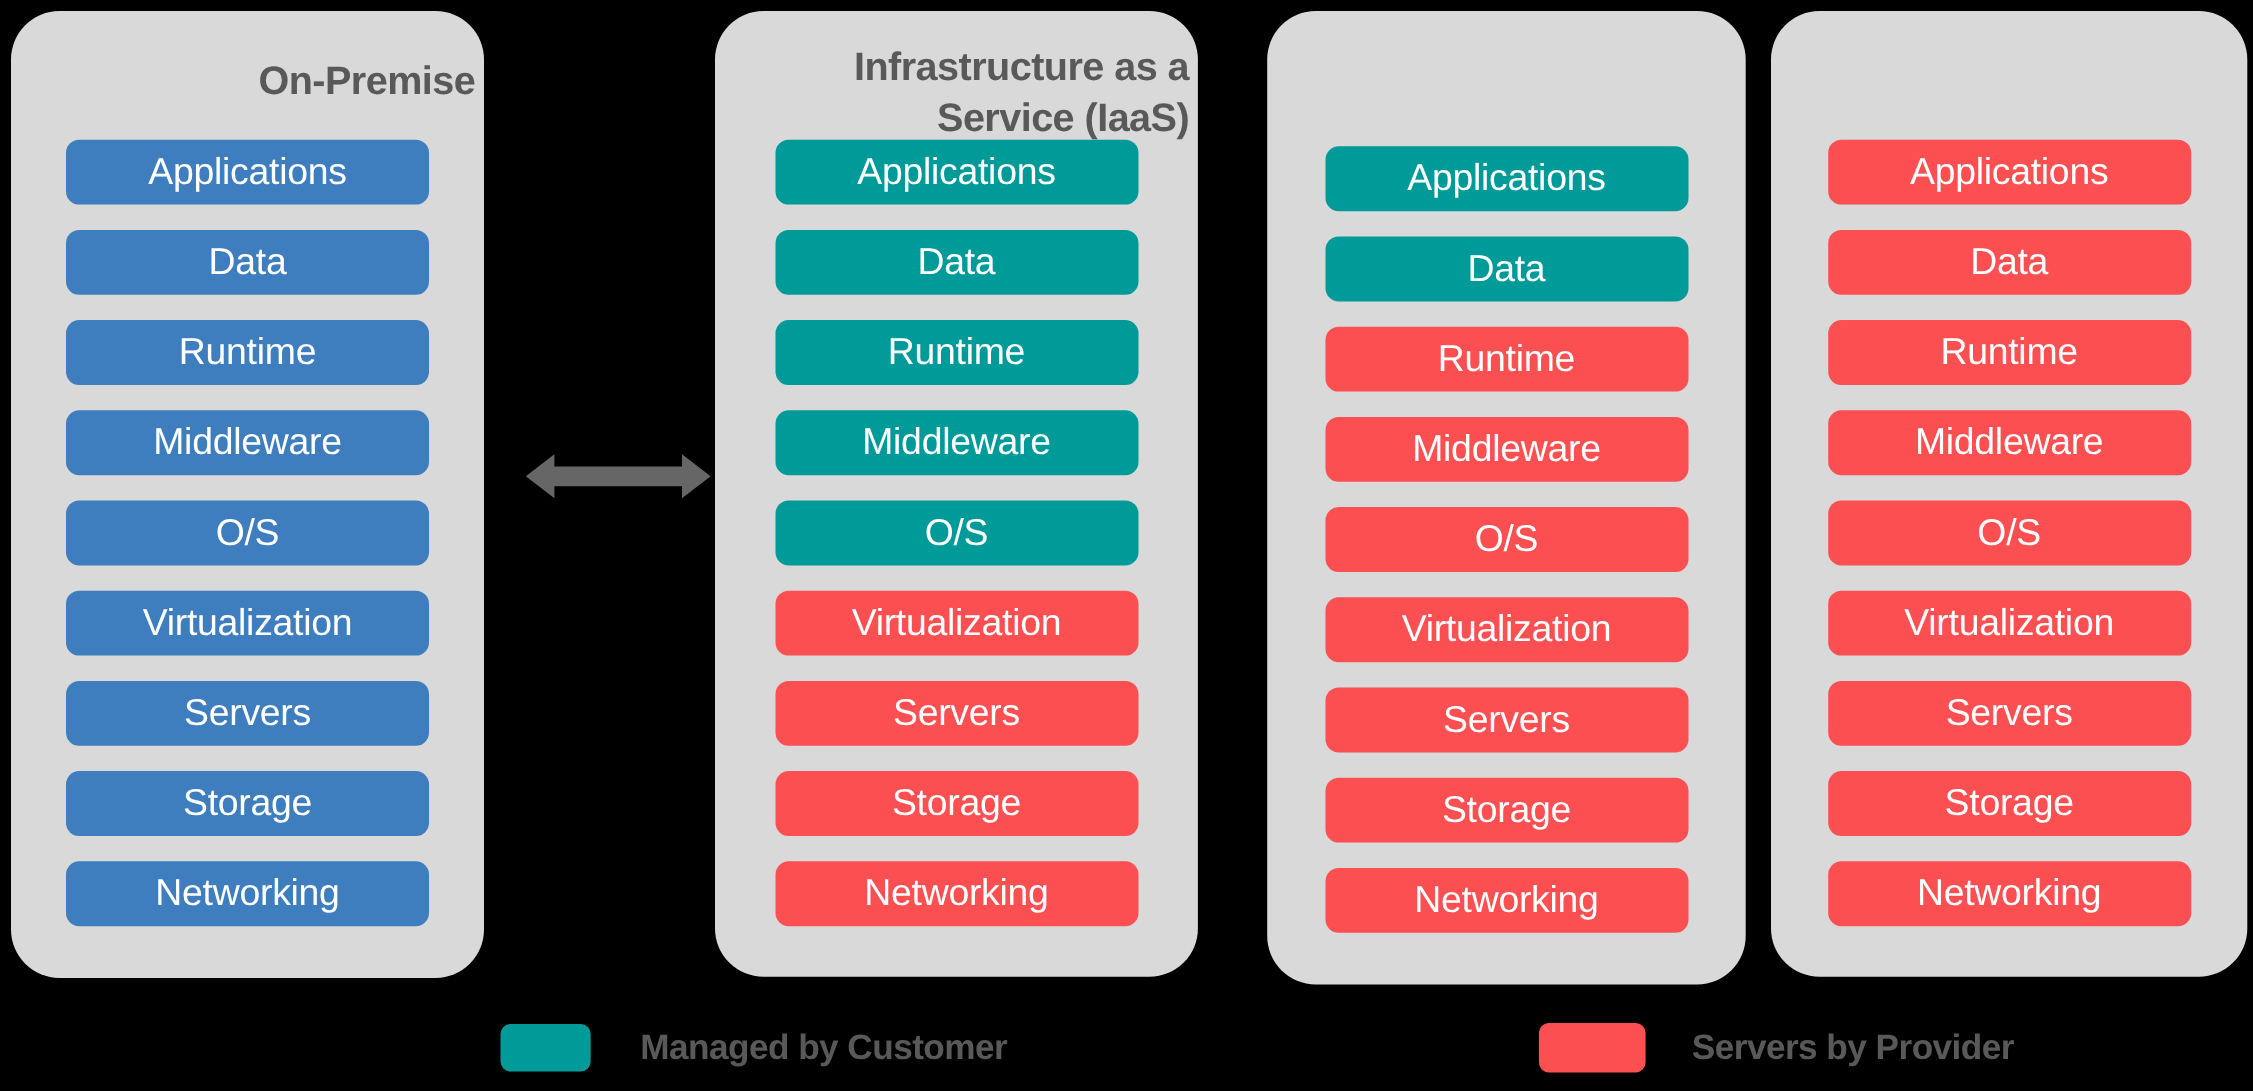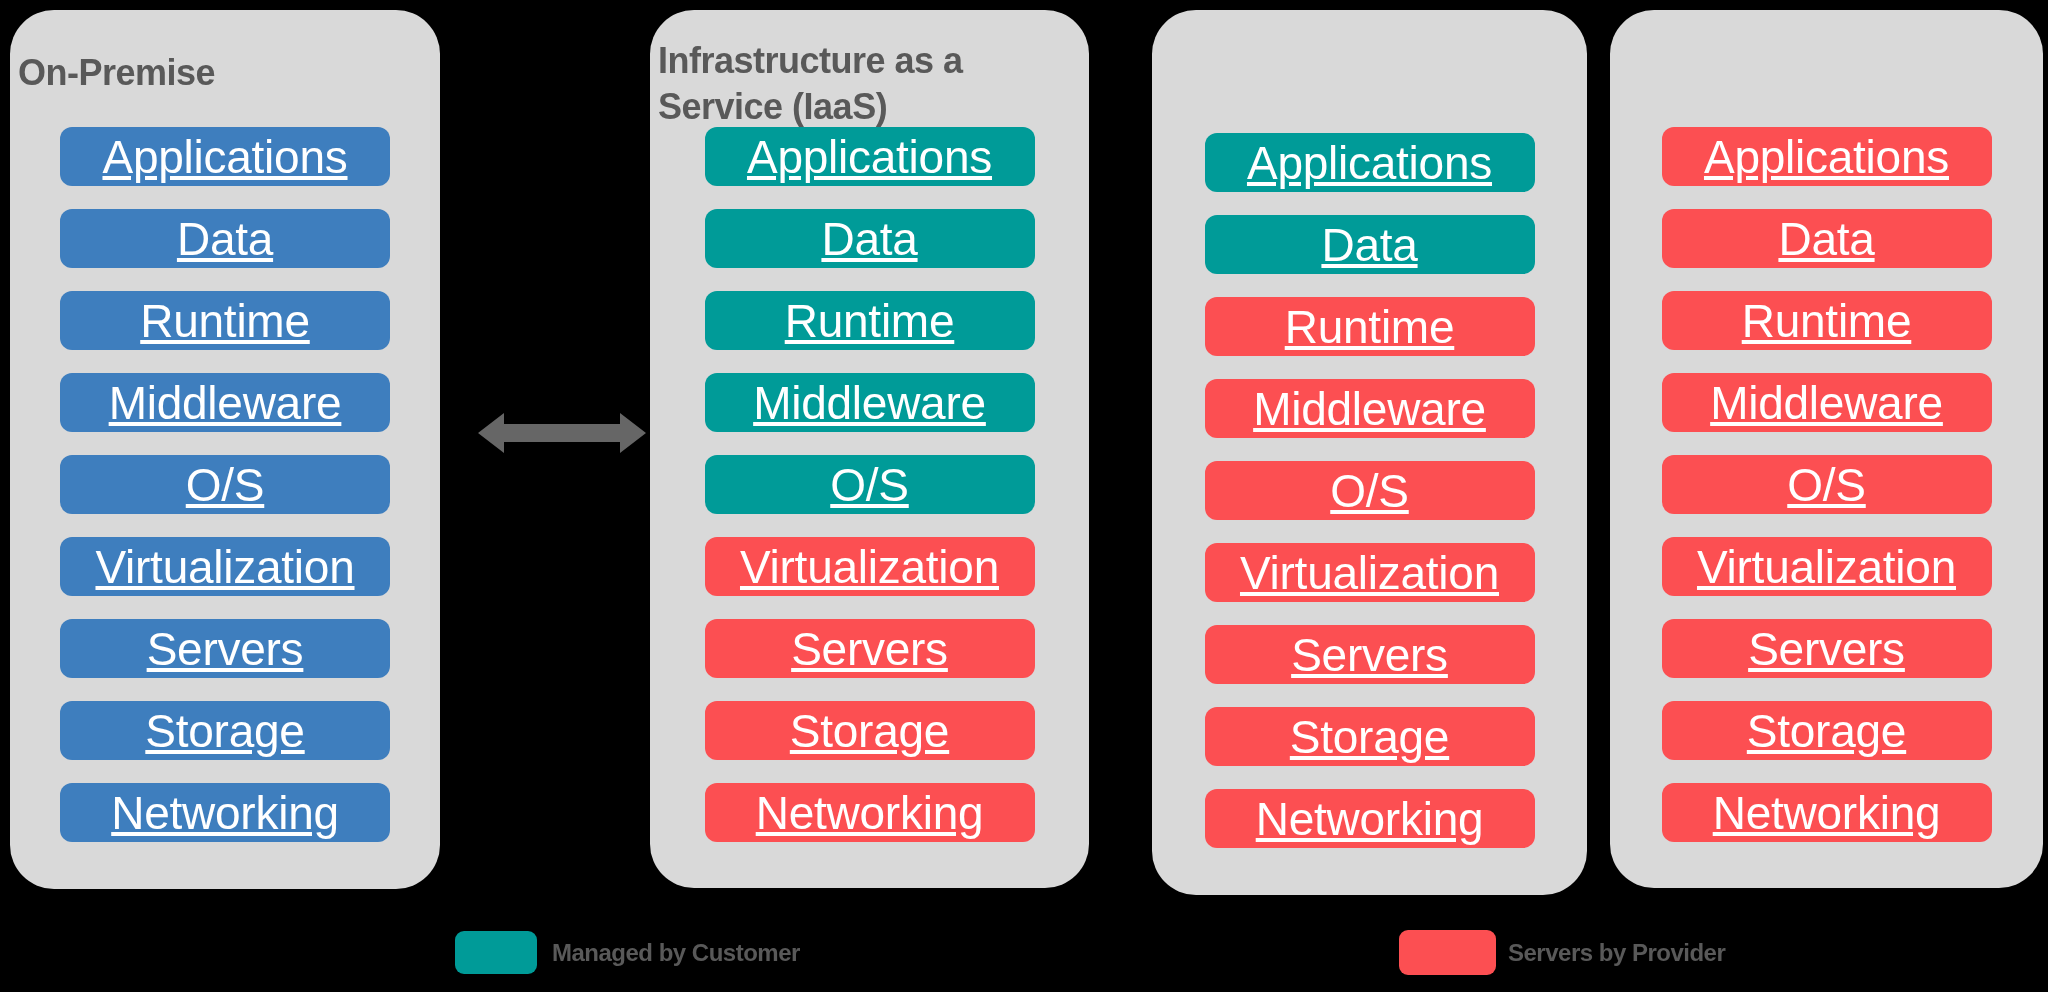--- a/index.html
+++ b/index.html
@@ -23,21 +23,21 @@
     top:10px;
     background:var(--card-bg);
     border-radius:44px;
   }
   .card1{left:10px;width:430px;height:879px;}
   .card2{left:650px;width:439px;height:878px;}
   .card3{left:1152px;width:435px;height:885px;}
   .card4{left:1610px;width:433px;height:878px;}
   .card-title{
     margin:28px 8px 0;
-    text-align:left;
+    text-align:right;
     font-size:36px;
     font-weight:bold;
     line-height:46px;
     color:var(--title-text);
     white-space:pre-line;
     letter-spacing:-0.5px;
   }
   .card1 .card-title{margin-top:40px;}
   .items{
     position:absolute;
@@ -46,44 +46,44 @@
     flex-direction:column;
     align-items:center;
     gap:23px;
   }
   .card3 .items{top:123px;}
   .item{
     width:330px;height:59px;
     border-radius:12px;
     display:flex;align-items:center;justify-content:center;
     color:var(--item-text);
-    font-size:46px;
+    font-size:34px;
     letter-spacing:-0.25px;
-    text-decoration:underline;
   }
   .arrow{
     position:absolute;
     left:477px;top:411px;
     width:170px;height:44px;
   }
   .legend-swatch{
     position:absolute;
     border-radius:9px;
   }
   .swatch-customer{left:455px;top:931px;width:82px;height:43px;}
   .swatch-provider{left:1399px;top:930px;width:97px;height:45px;}
   .legend-label{
     position:absolute;
     top:930px;
-    font-size:24px;
+    font-size:32px;
     font-weight:bold;
     line-height:45px;
     color:var(--title-text);
     letter-spacing:-0.5px;
     white-space:nowrap;
+    margin-left:30px;
   }
   .label-customer{left:552px;}
   .label-provider{left:1508px;}
 </style>
 </head>
 <body>
 
 <div class="canvas">
 
   <div id="columns-root">

